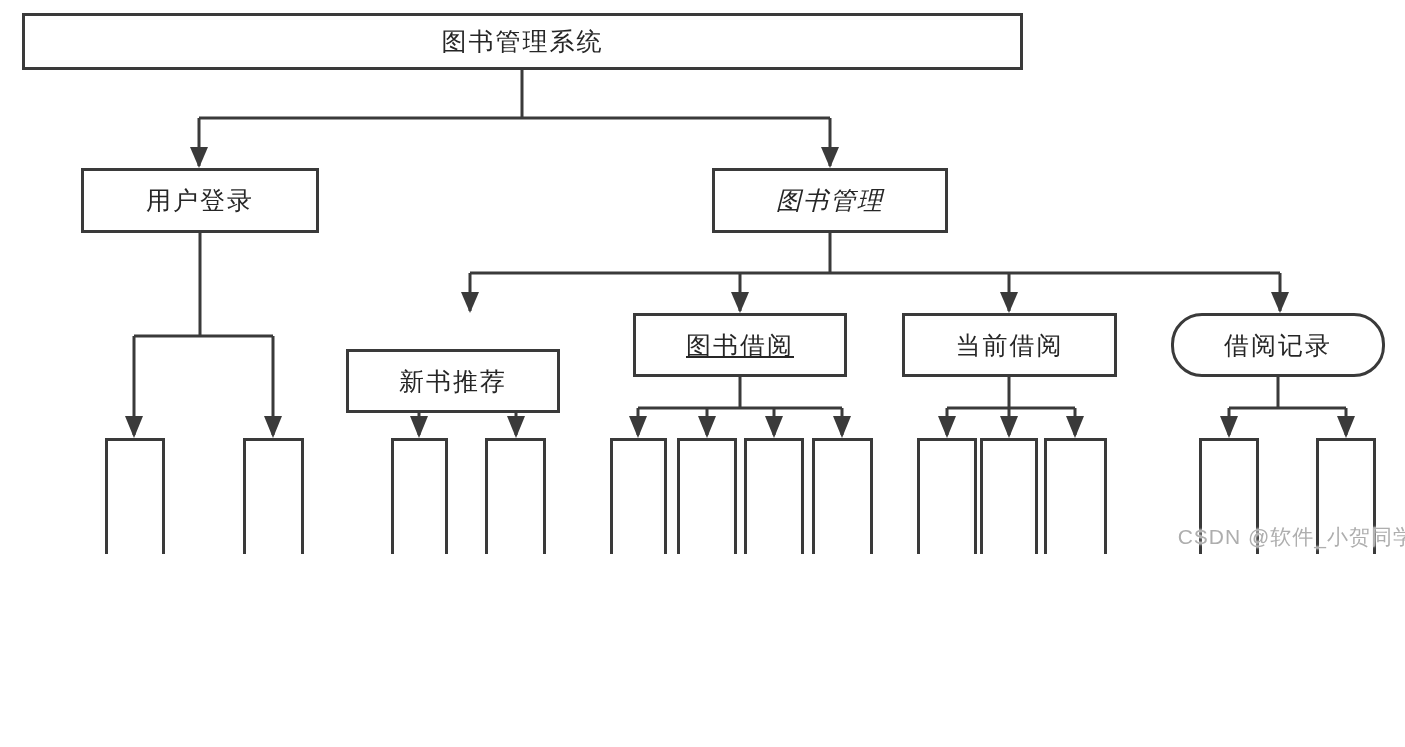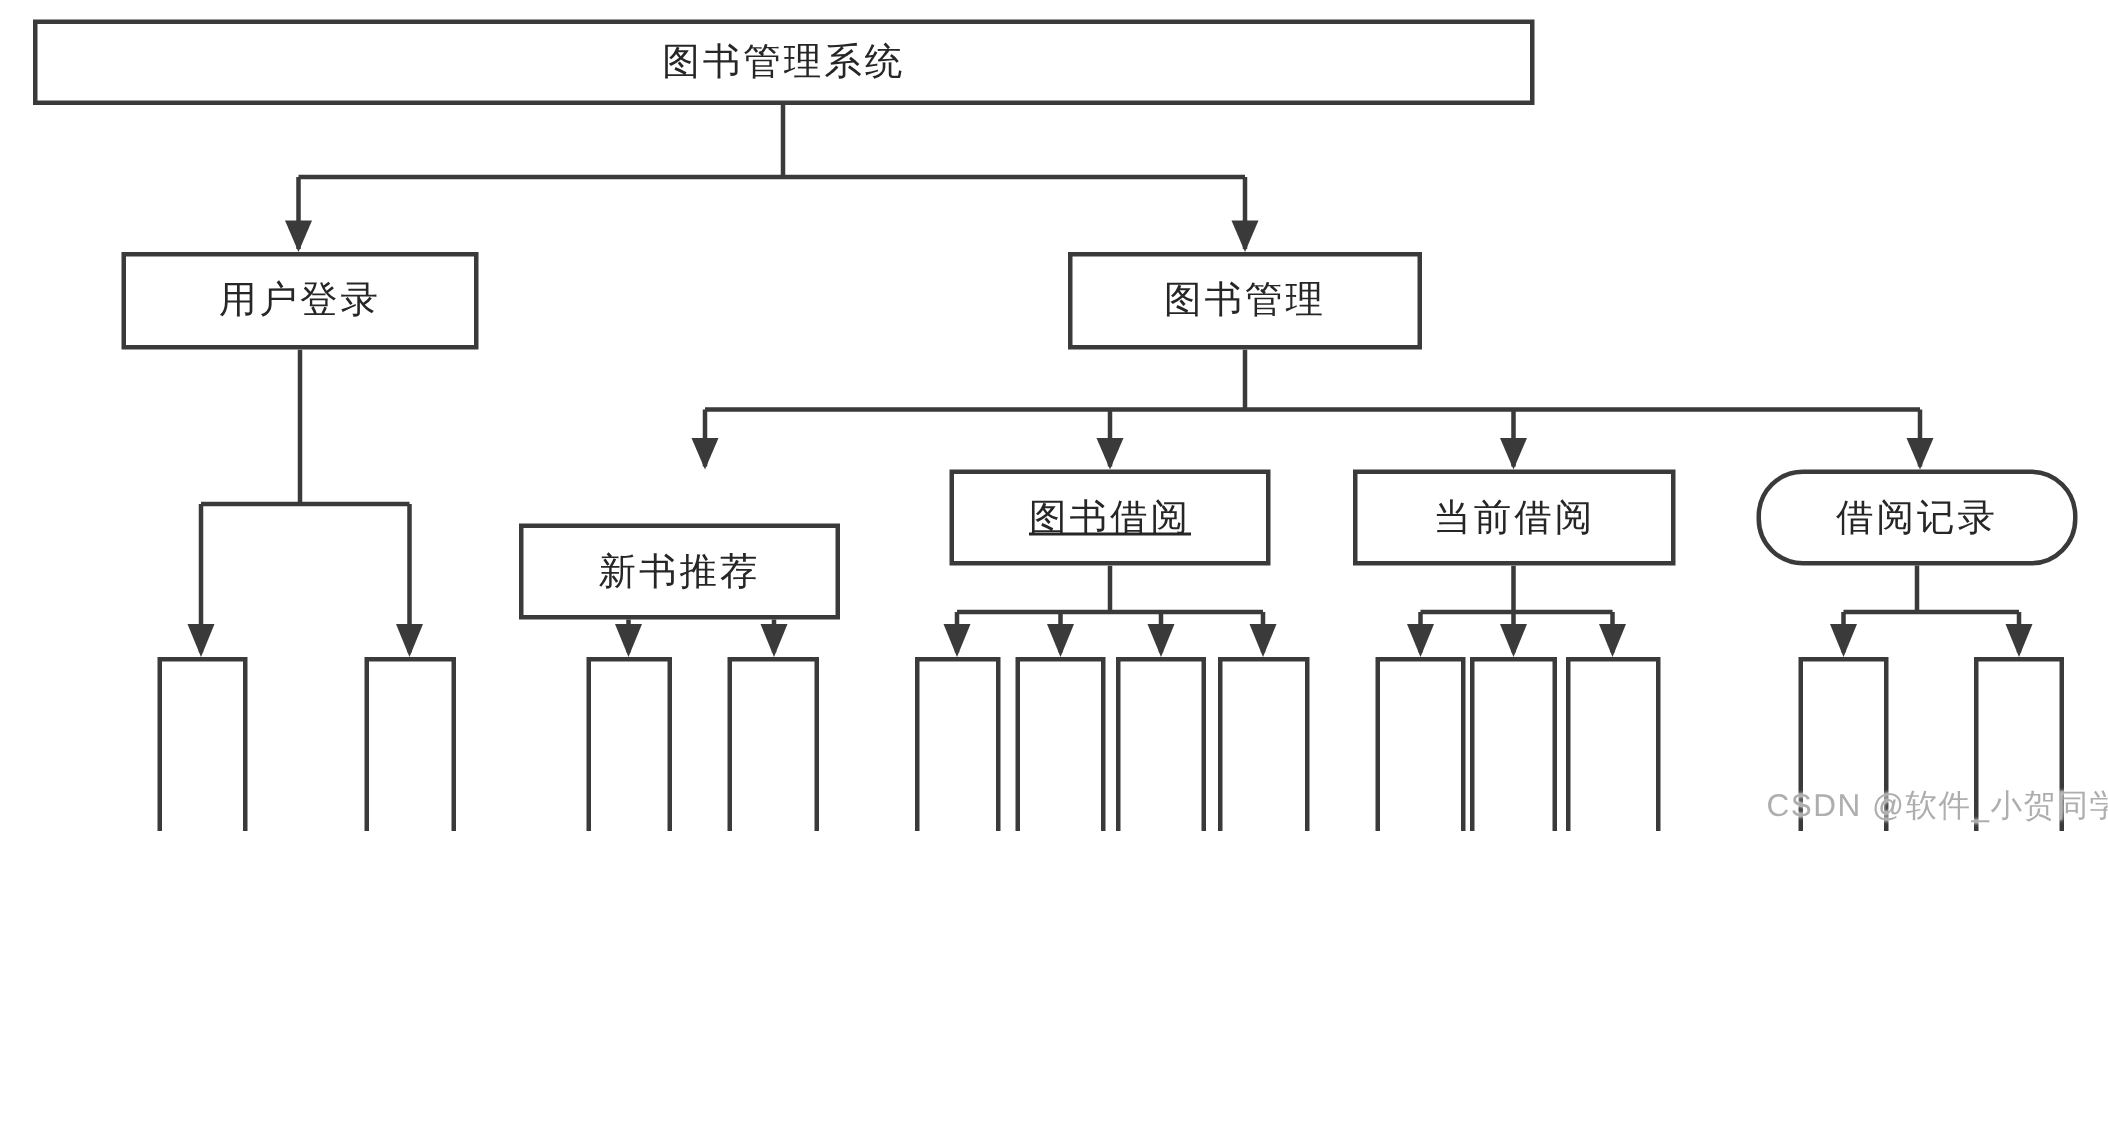--- a/index.html
+++ b/index.html
@@ -96,21 +96,21 @@
     </g>
   </svg>
 
   <div class="node node--h" style="left:22px; top:13px; width:1001px; height:57px;">
     <span>图书管理系统</span>
   </div>
 
   <div class="node node--h" style="left:81px; top:168px; width:238px; height:65px;">
     <span>用户登录</span>
   </div>
-  <div class="node node--h" style="left:712px; top:168px; width:236px; height:65px;">
+  <div class="node node--h" style="left:712px; top:168px; width:236px; height:65px;font-style:italic;">
     <span>图书管理</span>
   </div>
 
   <div class="node node--h" style="left:346px; top:313px; width:214px; height:64px;margin-top:36px;">
     <span>新书推荐</span>
   </div>
   <div class="node node--h" style="left:633px; top:313px; width:214px; height:64px;text-decoration:underline;">
     <span>图书借阅</span>
   </div>
   <div class="node node--h" style="left:902px; top:313px; width:215px; height:64px;justify-content:center;">

